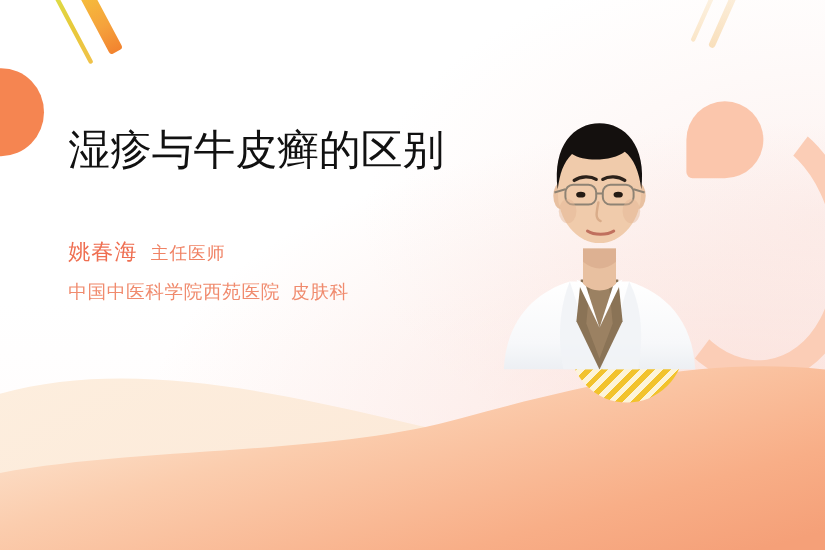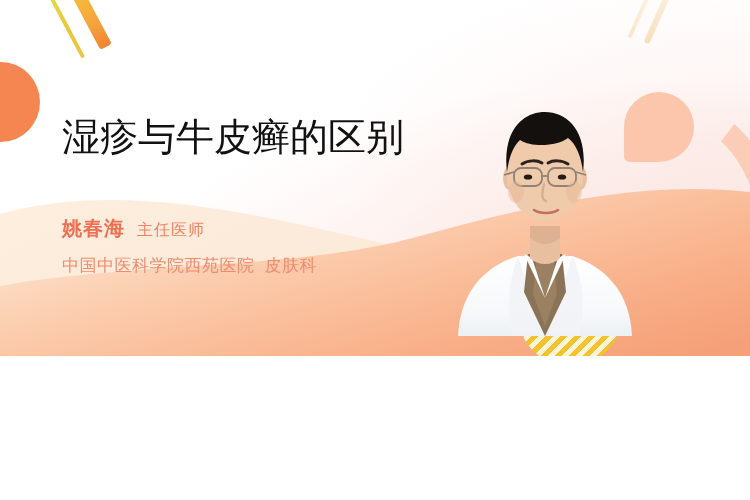--- a/index.html
+++ b/index.html
@@ -3,21 +3,21 @@
 <meta charset="utf-8">
 <style>
   html, body {
     margin: 0;
     padding: 0;
     background: #ffffff;
   }
   #stage {
     position: relative;
     width: 750px;
-    height: 356px;
+    height: 500px;
     overflow: hidden;
     background: #ffffff;
     font-family: "Liberation Sans", "DejaVu Sans", sans-serif;
   }
 
   
   .bg-base {
     position: absolute;
     inset: 0;
     background:
@@ -158,21 +158,21 @@
     color: #111111;
     letter-spacing: 0px;
     margin: 0;
   }
   .byline {
     margin-top: 56px;
     white-space: nowrap;
   }
   .doc-name {
     font-size: 20px;
-    font-weight: 700;
+    font-weight: 400;
     color: #ef6f52;
     letter-spacing: 1px;
   }
   .doc-title {
     font-size: 16px;
     font-weight: 400;
     color: #f08264;
     letter-spacing: 1px;
     margin-left: 12px;
   }

